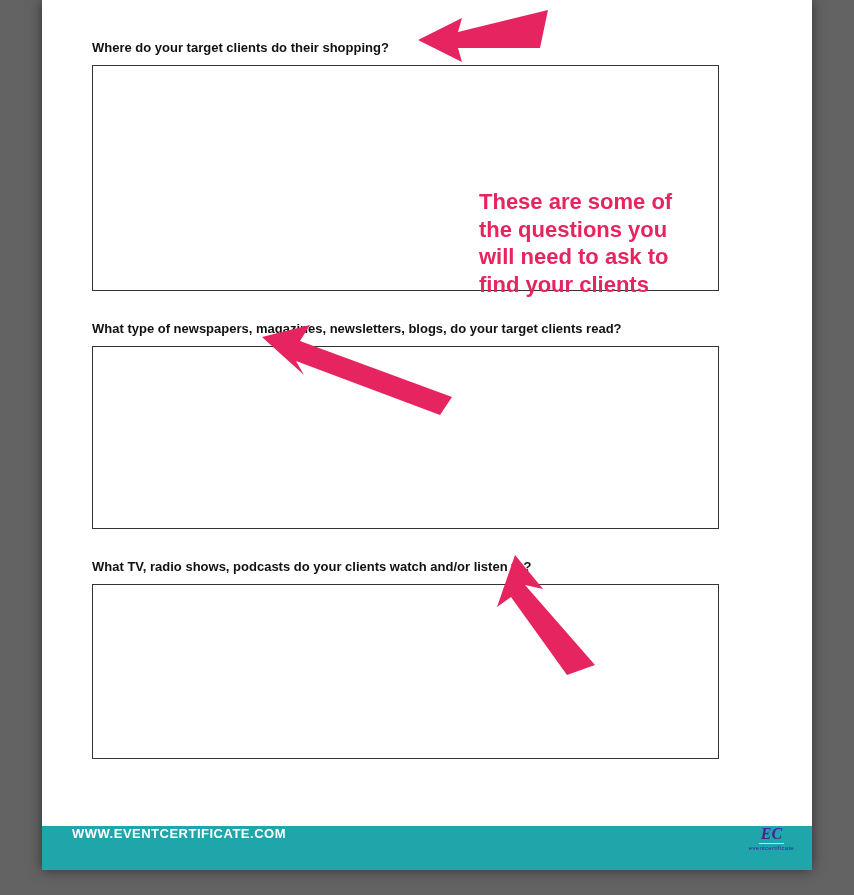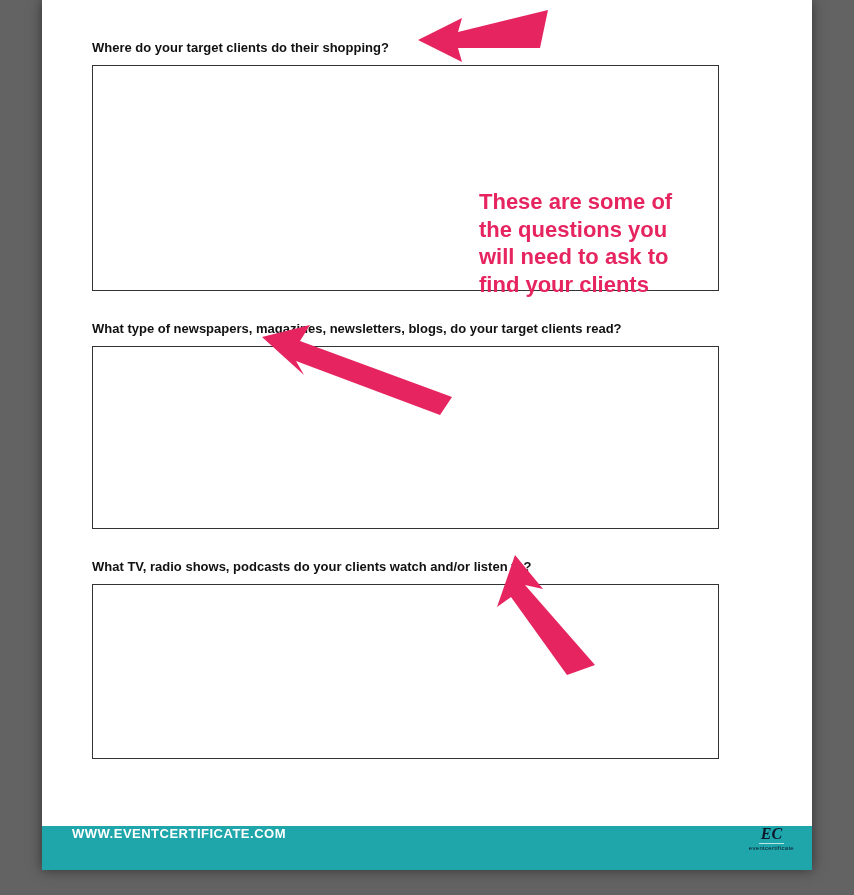--- a/index.html
+++ b/index.html
@@ -51,21 +51,21 @@
   .footer-url {
     color: #ffffff;
     font-size: 13px;
     font-weight: bold;
     letter-spacing: 0.5px;
   }
   .footer-logo {
     display: flex;
     flex-direction: column;
     align-items: center;
-    color: #0f172a;
+    color: #4c1d95;
   }
   .footer-logo-ec {
     font-family: Georgia, 'Times New Roman', serif;
     font-style: italic;
     font-weight: bold;
     font-size: 16px;
     line-height: 1;
     border-bottom: 1px solid rgba(255,255,255,0.7);
     padding: 0 2px 1px 2px;
   }

